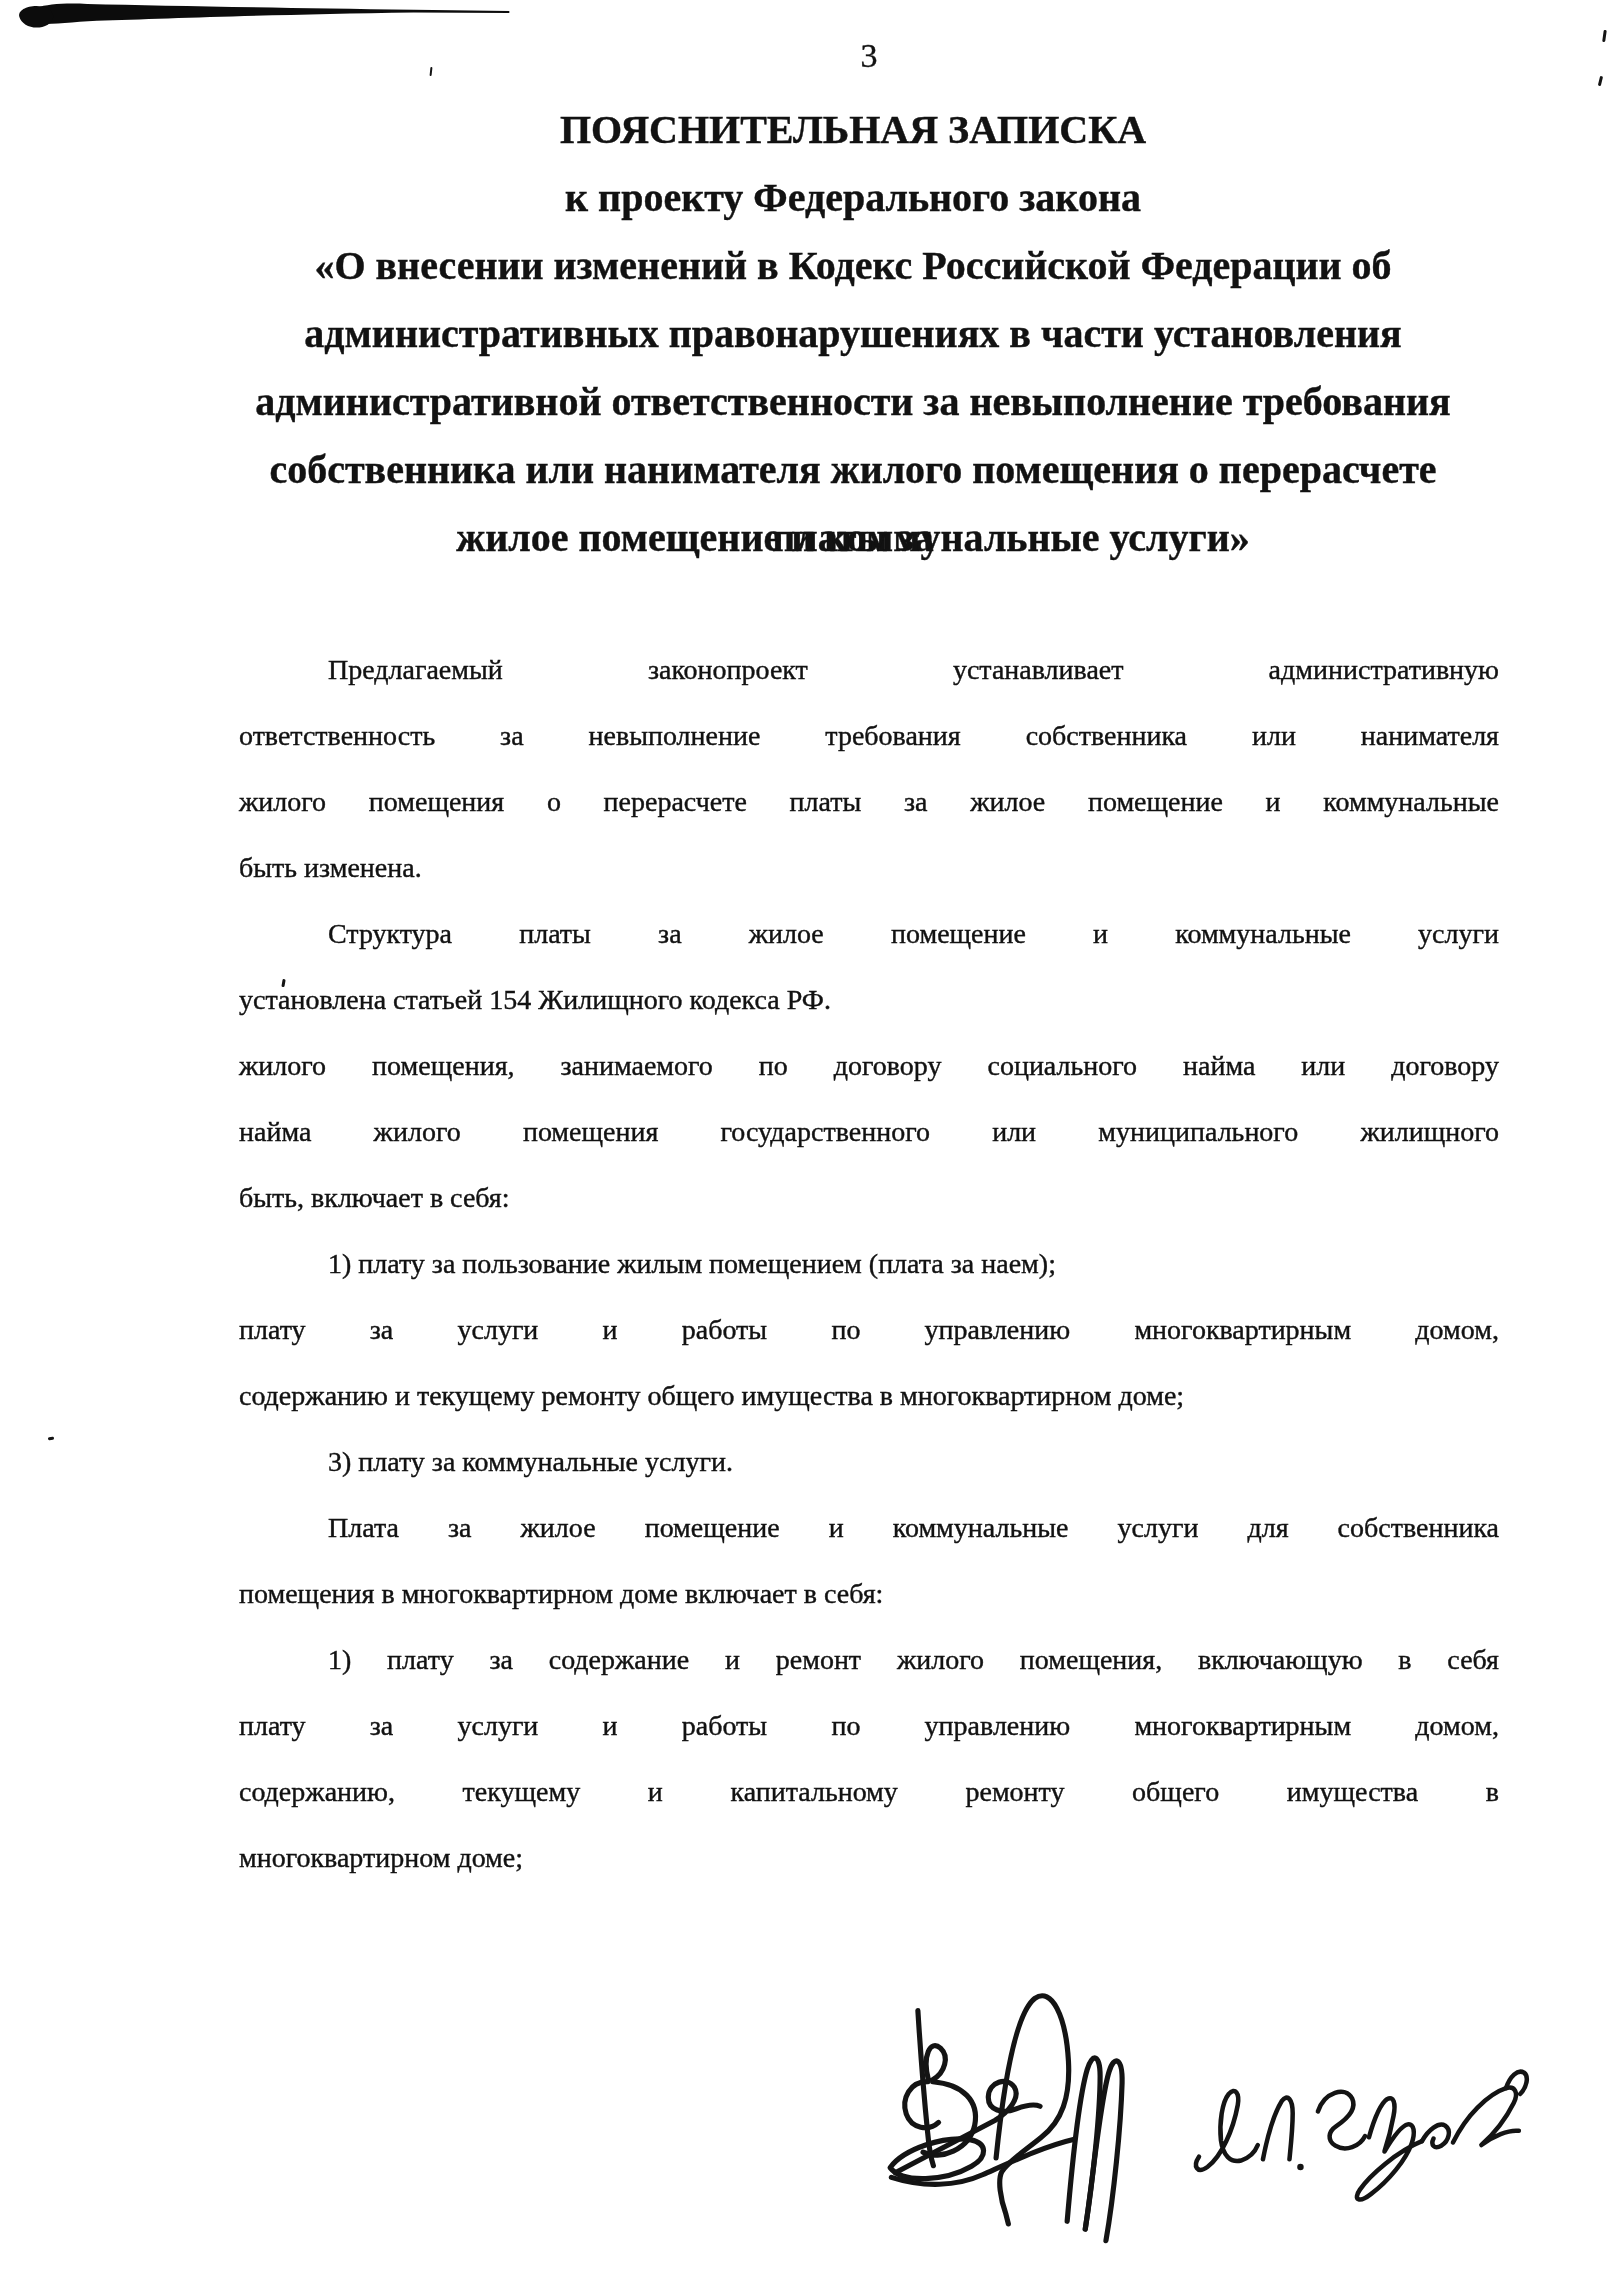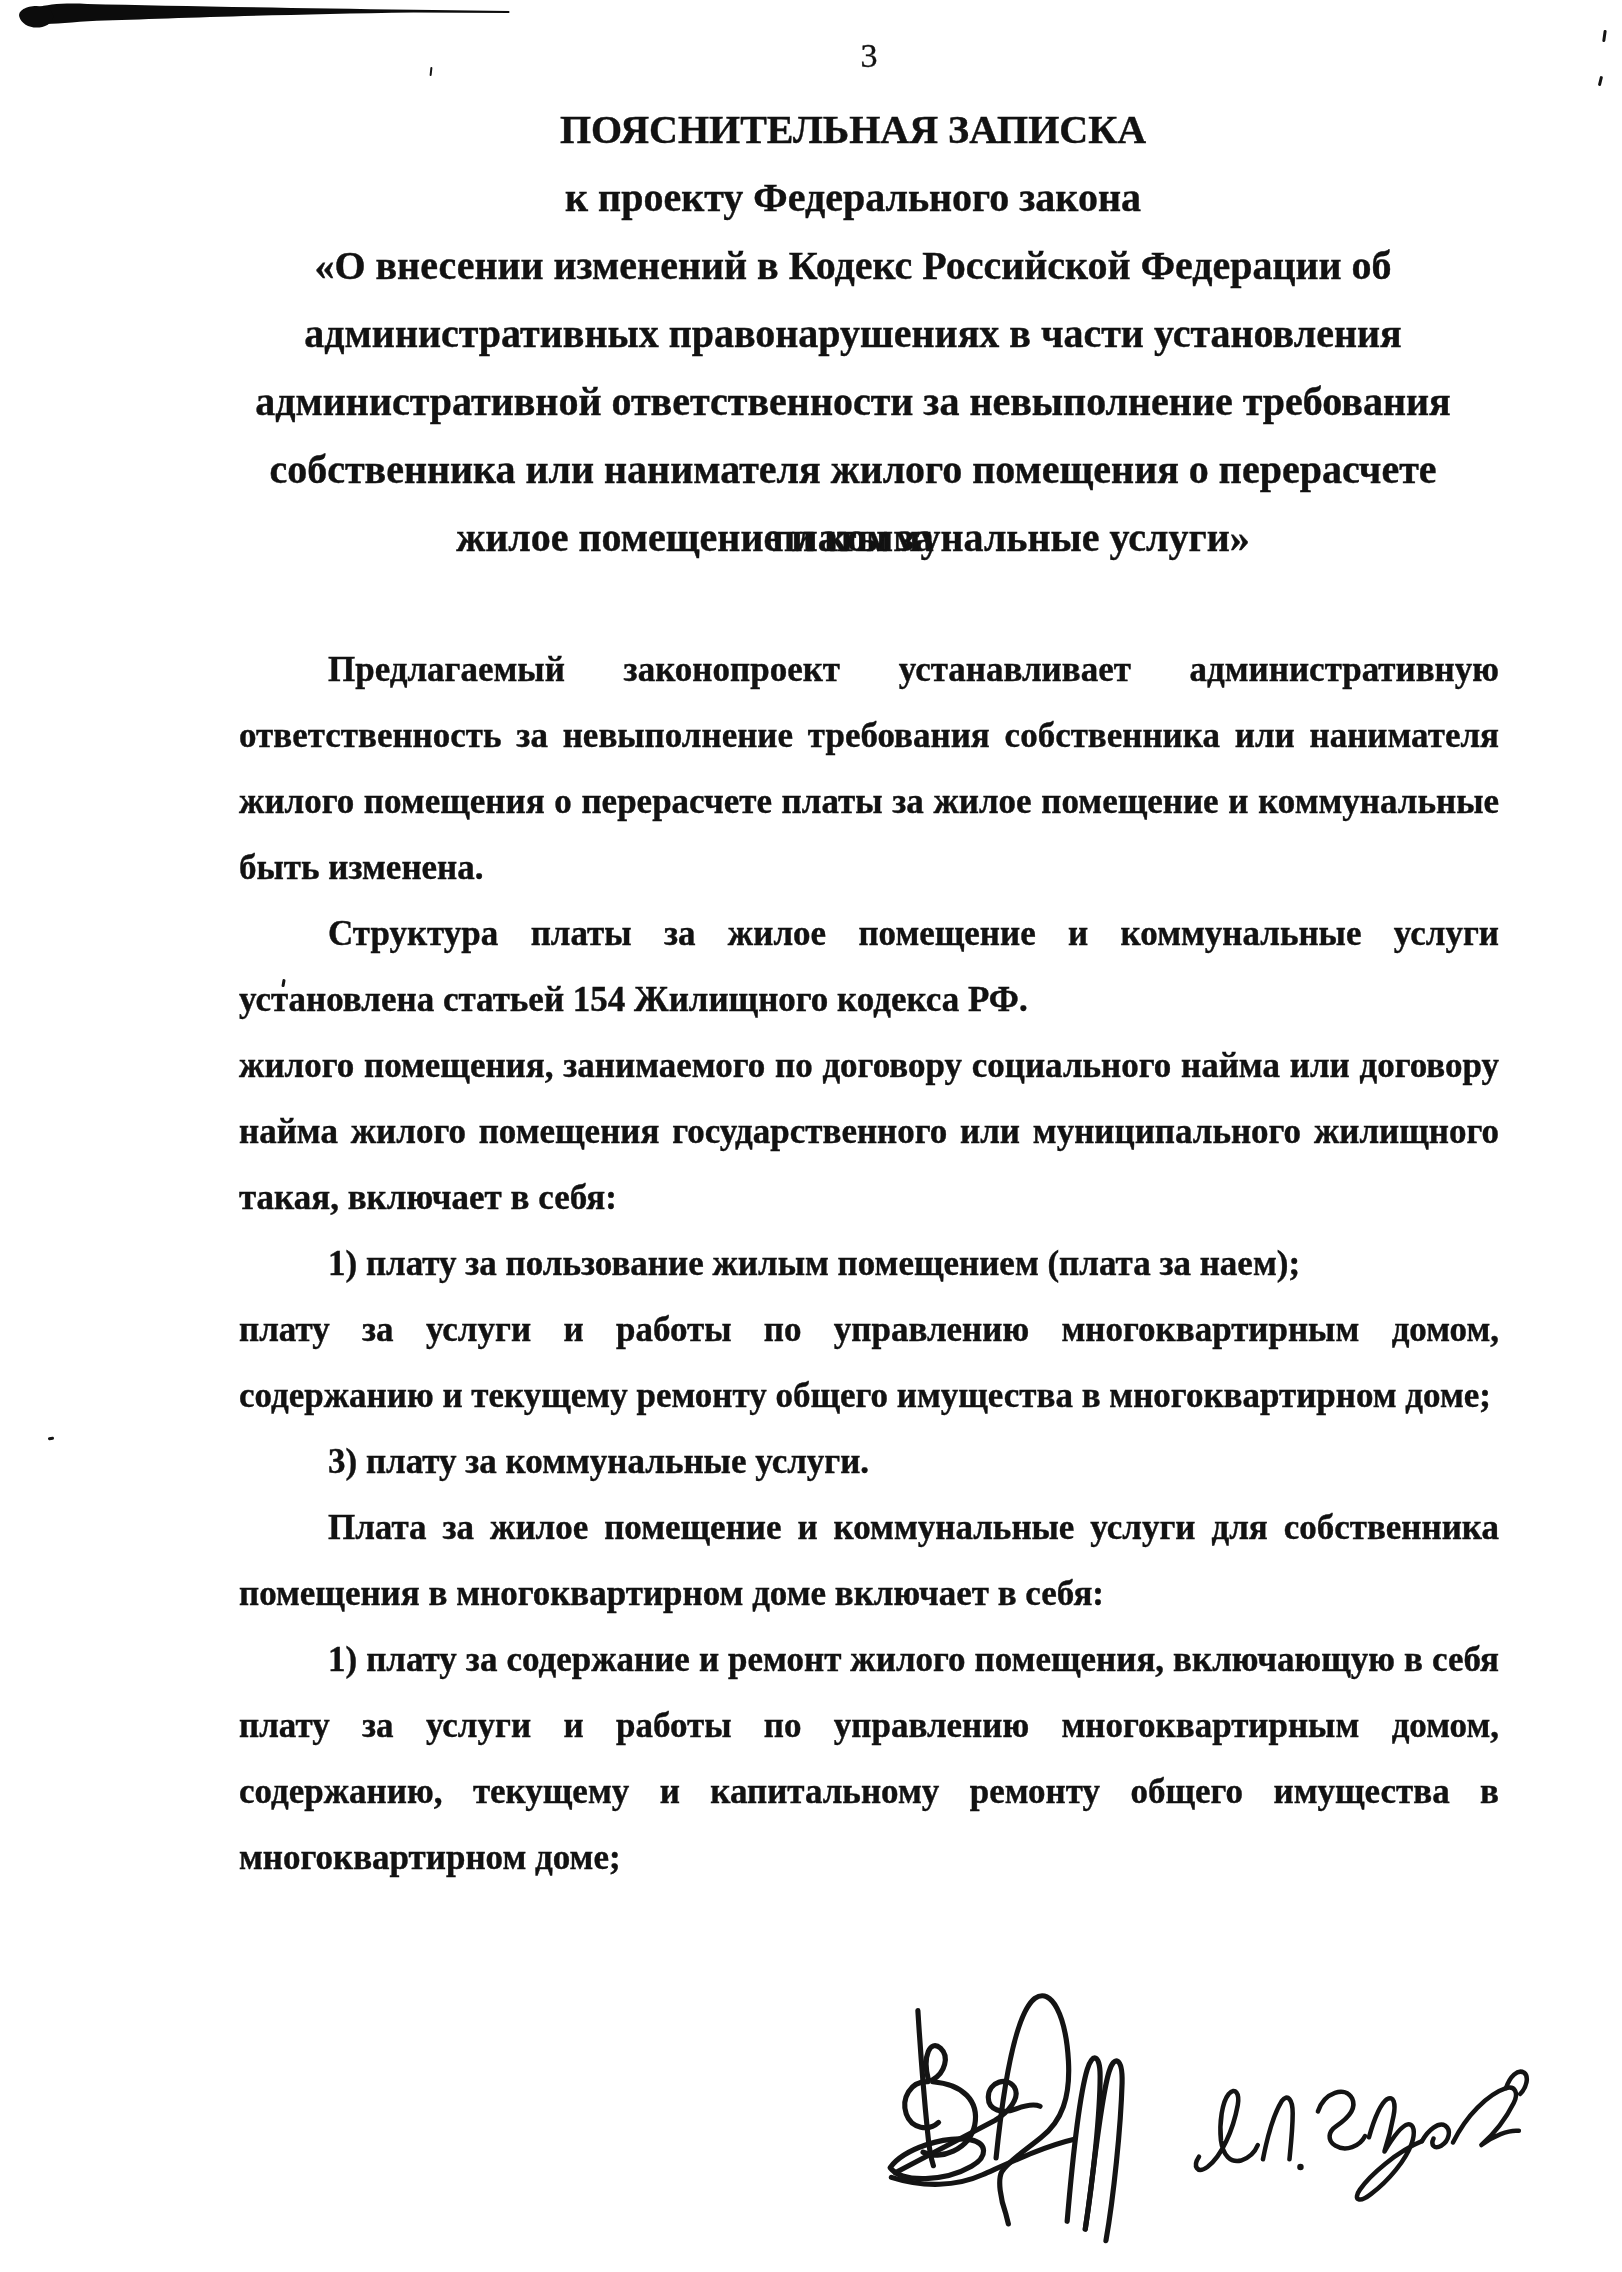--- a/index.html
+++ b/index.html
@@ -16,22 +16,21 @@
     position:absolute;top:37px;left:239px;width:1260px;
     text-align:center;font-size:34px;
   }
   .title-block{
     position:absolute;top:96px;left:223px;width:1260px;
     text-align:center;font-weight:bold;font-size:40px;
   }
   .title-block .tline{height:68px;line-height:68px;}
   .body-text{
     position:absolute;top:637px;left:239px;width:1260px;
-    font-size:35px;
-    font-weight:bold;
+    font-size:28px;
   }
   .bline{height:66px;line-height:66px;}
   .bline.just{text-align:justify;text-align-last:justify;}
   .bline.last{text-align:left;text-align-last:left;}
   .bline.first{text-indent:89px;}
   .artifact{position:absolute;}
   .speck{position:absolute;background:#141414;border-radius:1.3px;}
   svg{display:block;}
 </style>
 </head>
@@ -64,21 +63,21 @@
 
   <div class="body-text">
       <div class="bline first just">Предлагаемый законопроект устанавливает административную</div>
       <div class="bline just">ответственность за невыполнение требования собственника или нанимателя</div>
       <div class="bline just">жилого помещения о перерасчете платы за жилое помещение и коммунальные</div>
       <div class="bline last">быть изменена.</div>
       <div class="bline first just">Структура платы за жилое помещение и коммунальные услуги</div>
       <div class="bline last">установлена статьей 154 Жилищного кодекса РФ.</div>
       <div class="bline just">жилого помещения, занимаемого по договору социального найма или договору</div>
       <div class="bline just">найма жилого помещения государственного или муниципального жилищного</div>
-      <div class="bline last">такая, включает в себя:</div>
+      <div class="bline last">быть, включает в себя:</div>
       <div class="bline first last">1) плату за пользование жилым помещением (плата за наем);</div>
       <div class="bline just">плату за услуги и работы по управлению многоквартирным домом,</div>
       <div class="bline last">содержанию и текущему ремонту общего имущества в многоквартирном доме;</div>
       <div class="bline first last">3) плату за коммунальные услуги.</div>
       <div class="bline first just">Плата за жилое помещение и коммунальные услуги для собственника</div>
       <div class="bline last">помещения в многоквартирном доме включает в себя:</div>
       <div class="bline first just">1) плату за содержание и ремонт жилого помещения, включающую в себя</div>
       <div class="bline just">плату за услуги и работы по управлению многоквартирным домом,</div>
       <div class="bline just">содержанию, текущему и капитальному ремонту общего имущества в</div>
       <div class="bline last">многоквартирном доме;</div>

